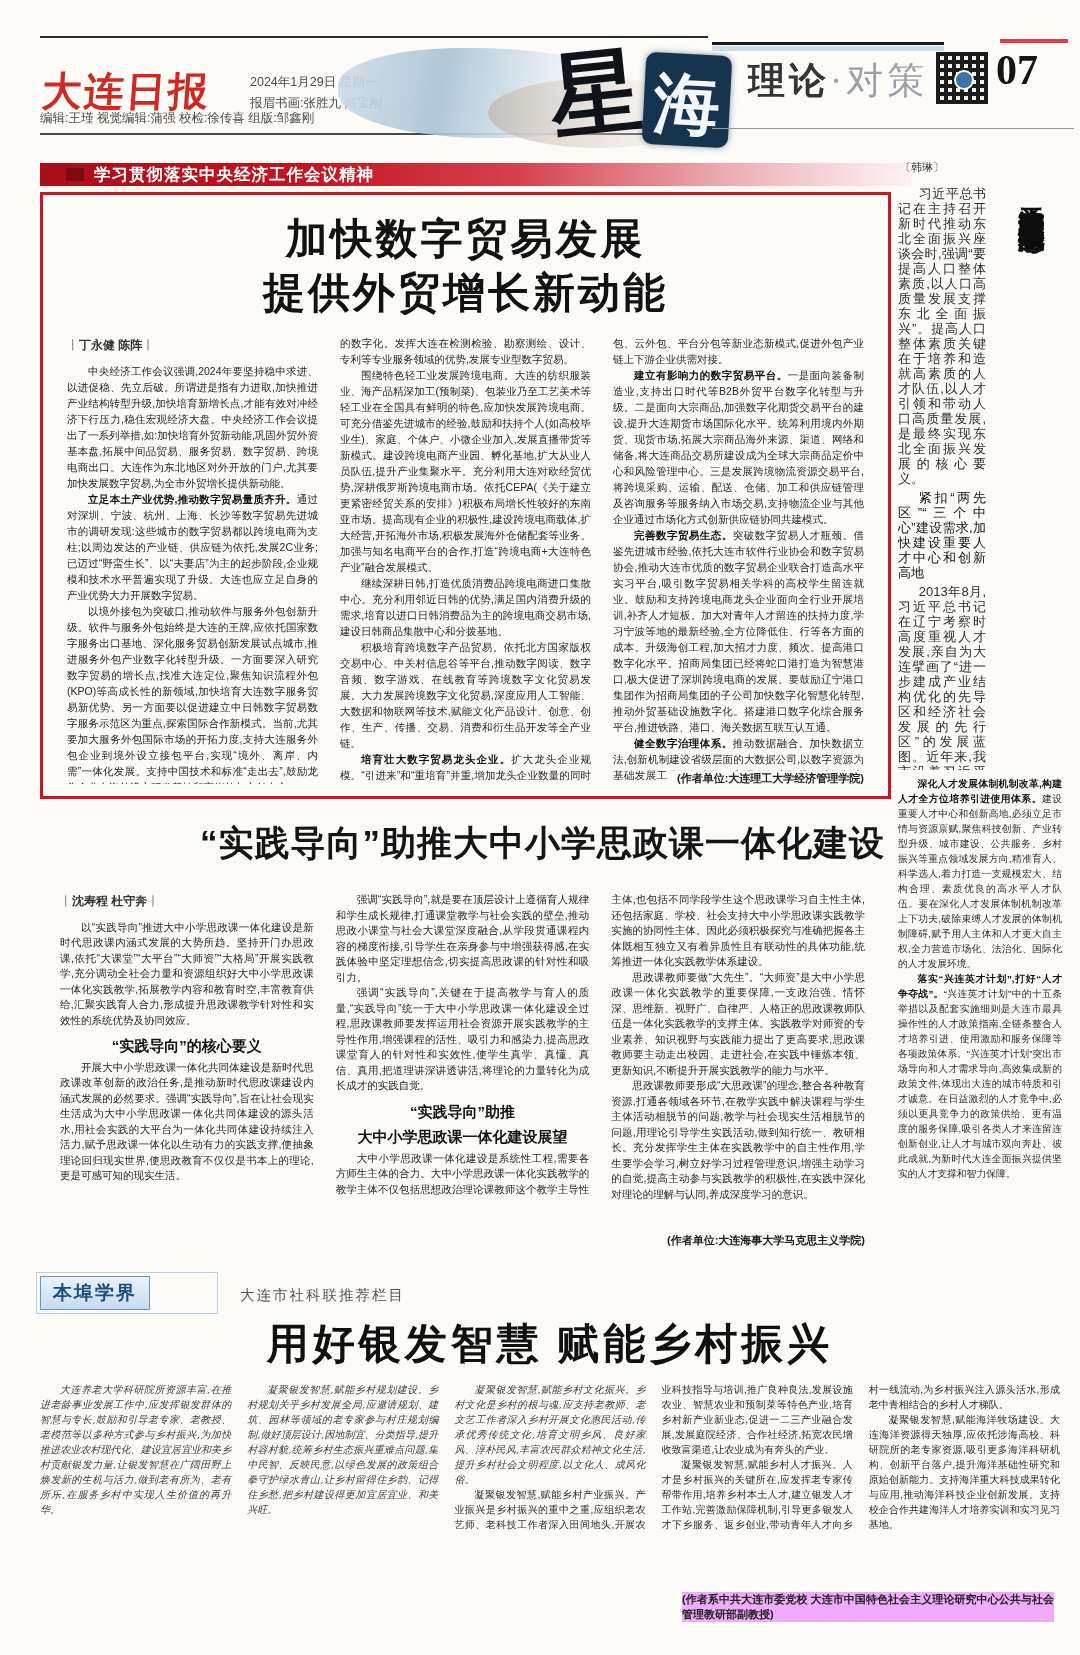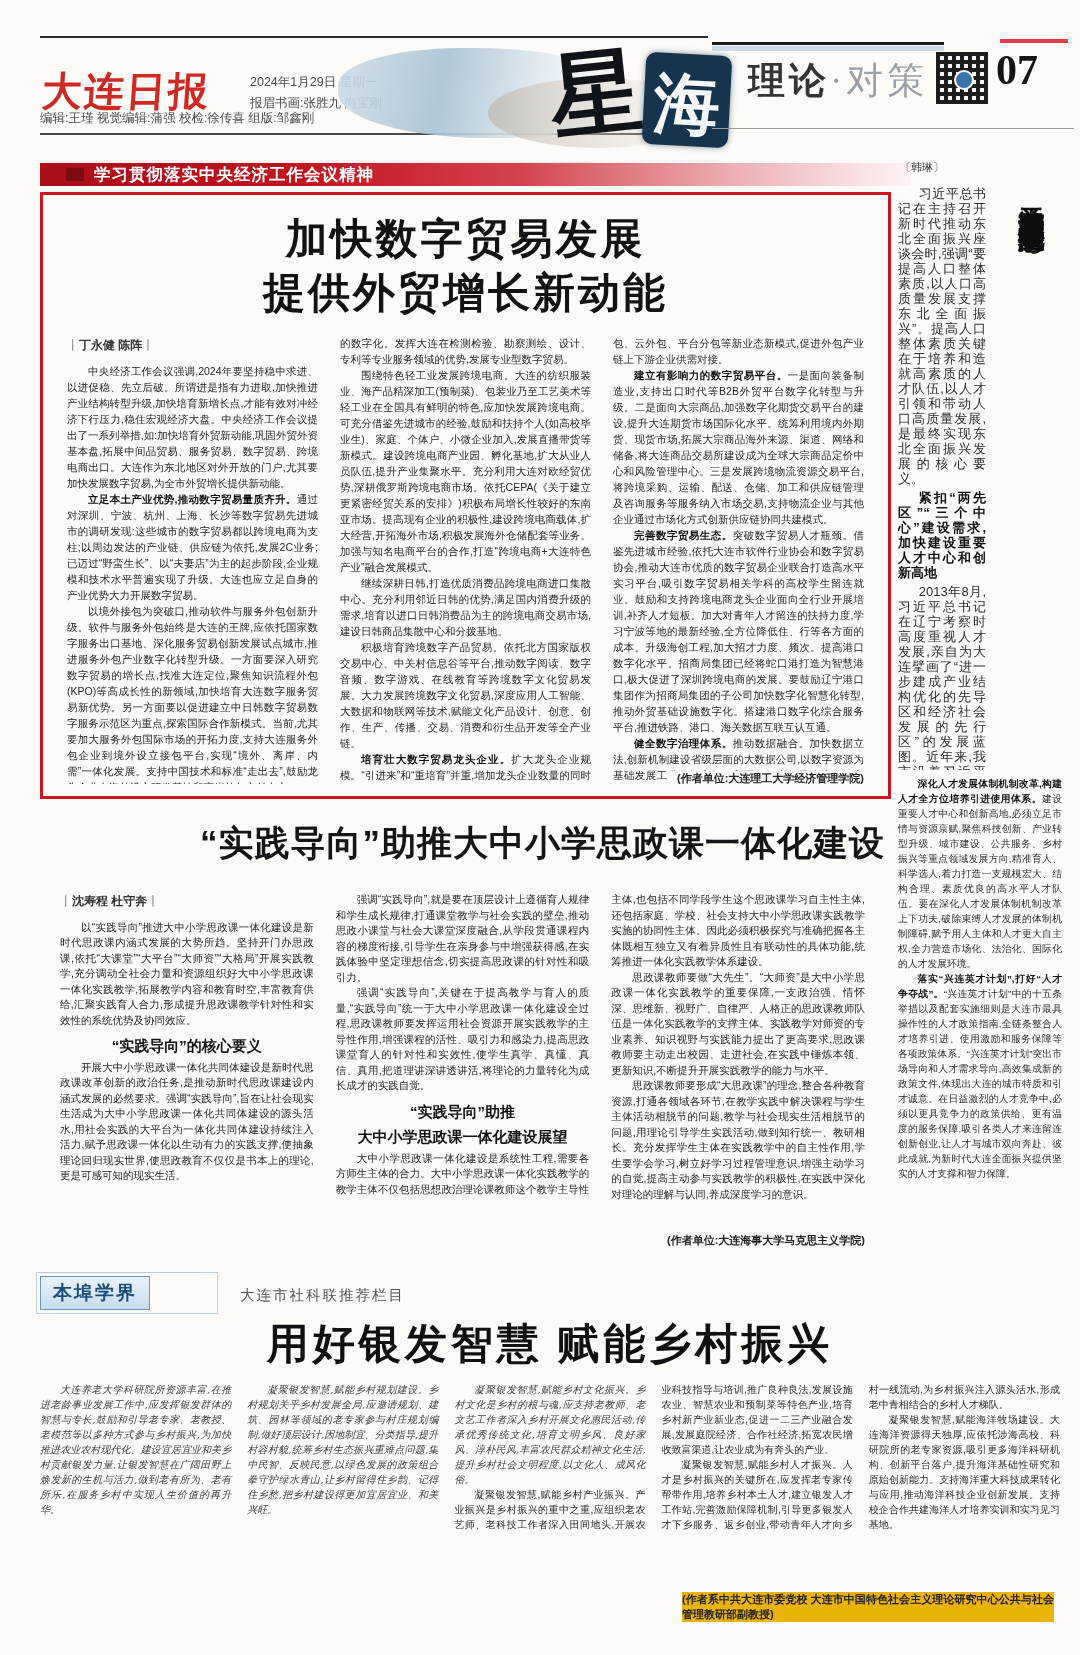--- a/index.html
+++ b/index.html
@@ -50,21 +50,21 @@
       font-family:"Liberation Serif",serif;font-weight:700;font-size:42px;line-height:1.28;
       color:#121212;letter-spacing:3px;}
   .main-cols{position:absolute;left:24px;right:24px;top:140px;bottom:12px;
       column-count:3;column-gap:22px;font-size:10.5px;line-height:16px;text-align:justify;
       overflow:hidden;color:#262626;}
   
   .blk{margin:0;text-indent:2em;}
   .blk strong{font-weight:700;color:#111;}
   .blk-byline{text-indent:0;font-weight:700;font-size:12px;margin:2px 0 10px;color:#333;}
   .blk-byline::before,.blk-byline::after{content:"丨";color:#777;font-weight:400;}
-  .blk-leadline{text-indent:0;font-weight:700;margin:4px 0;color:#111;}
+  .blk-leadline{text-indent:0;font-weight:400;margin:4px 0;color:#111;}
   .blk-subhead{text-indent:0;text-align:center;font-weight:700;font-size:15px;margin:10px 0 6px;color:#141414;}
   .attr{position:absolute;font-size:11px;font-weight:700;color:#222;background:#fcfbf8;padding-left:10px;}
   
   .rail{left:898px;top:160px;width:164px;height:1100px;}
   .rail-byline{position:absolute;left:2px;top:0;font-size:11px;color:#333;}
   .rail-upper{position:absolute;left:0;top:26px;width:88px;height:584px;overflow:hidden;
       font-size:13px;line-height:15px;text-align:justify;color:#2c2c2c;}
   .rail-upper .blk{text-indent:1.6em;}
   .vertical-headline{position:absolute;right:2px;top:26px;height:584px;width:58px;
       writing-mode:vertical-rl;text-orientation:upright;font-family:"Liberation Serif",serif;
@@ -84,21 +84,21 @@
       color:#1d4e79;background:linear-gradient(#eaf2fa,#c6dcf0);border:1px solid #6b94c1;letter-spacing:2px;}
   .badge-frame{position:absolute;left:-4px;top:10px;width:180px;height:40px;border:1px solid #b9cfe4;}
   .column-label{position:absolute;left:200px;top:24px;font-size:14.5px;color:#555;letter-spacing:2px;}
   .bottom-headline{position:absolute;left:0;top:54px;width:100%;text-align:center;
       font-family:"Liberation Serif",serif;font-weight:700;font-size:42px;letter-spacing:4px;color:#101010;}
   .bottom-cols{position:absolute;left:0;right:0;top:120px;bottom:28px;
       column-count:5;column-gap:16px;font-size:10px;line-height:15px;text-align:justify;
       overflow:hidden;color:#2a2a2a;}
   .bottom-cols .kai{font-family:"DejaVu Serif",serif;font-style:italic;color:#3d3d3d;}
   .bottom-attr{position:absolute;right:6px;bottom:30px;width:372px;font-size:11px;font-weight:700;
-      text-align:justify;background:#eab308;color:#222;}
+      text-align:justify;background:#f0abfc;color:#222;}
 </style>
 </head>
 <body>
 
 <div id="page">
 
   <div class="abs top-rule"></div>
 
   <div class="abs logo">大连日报</div>
 

